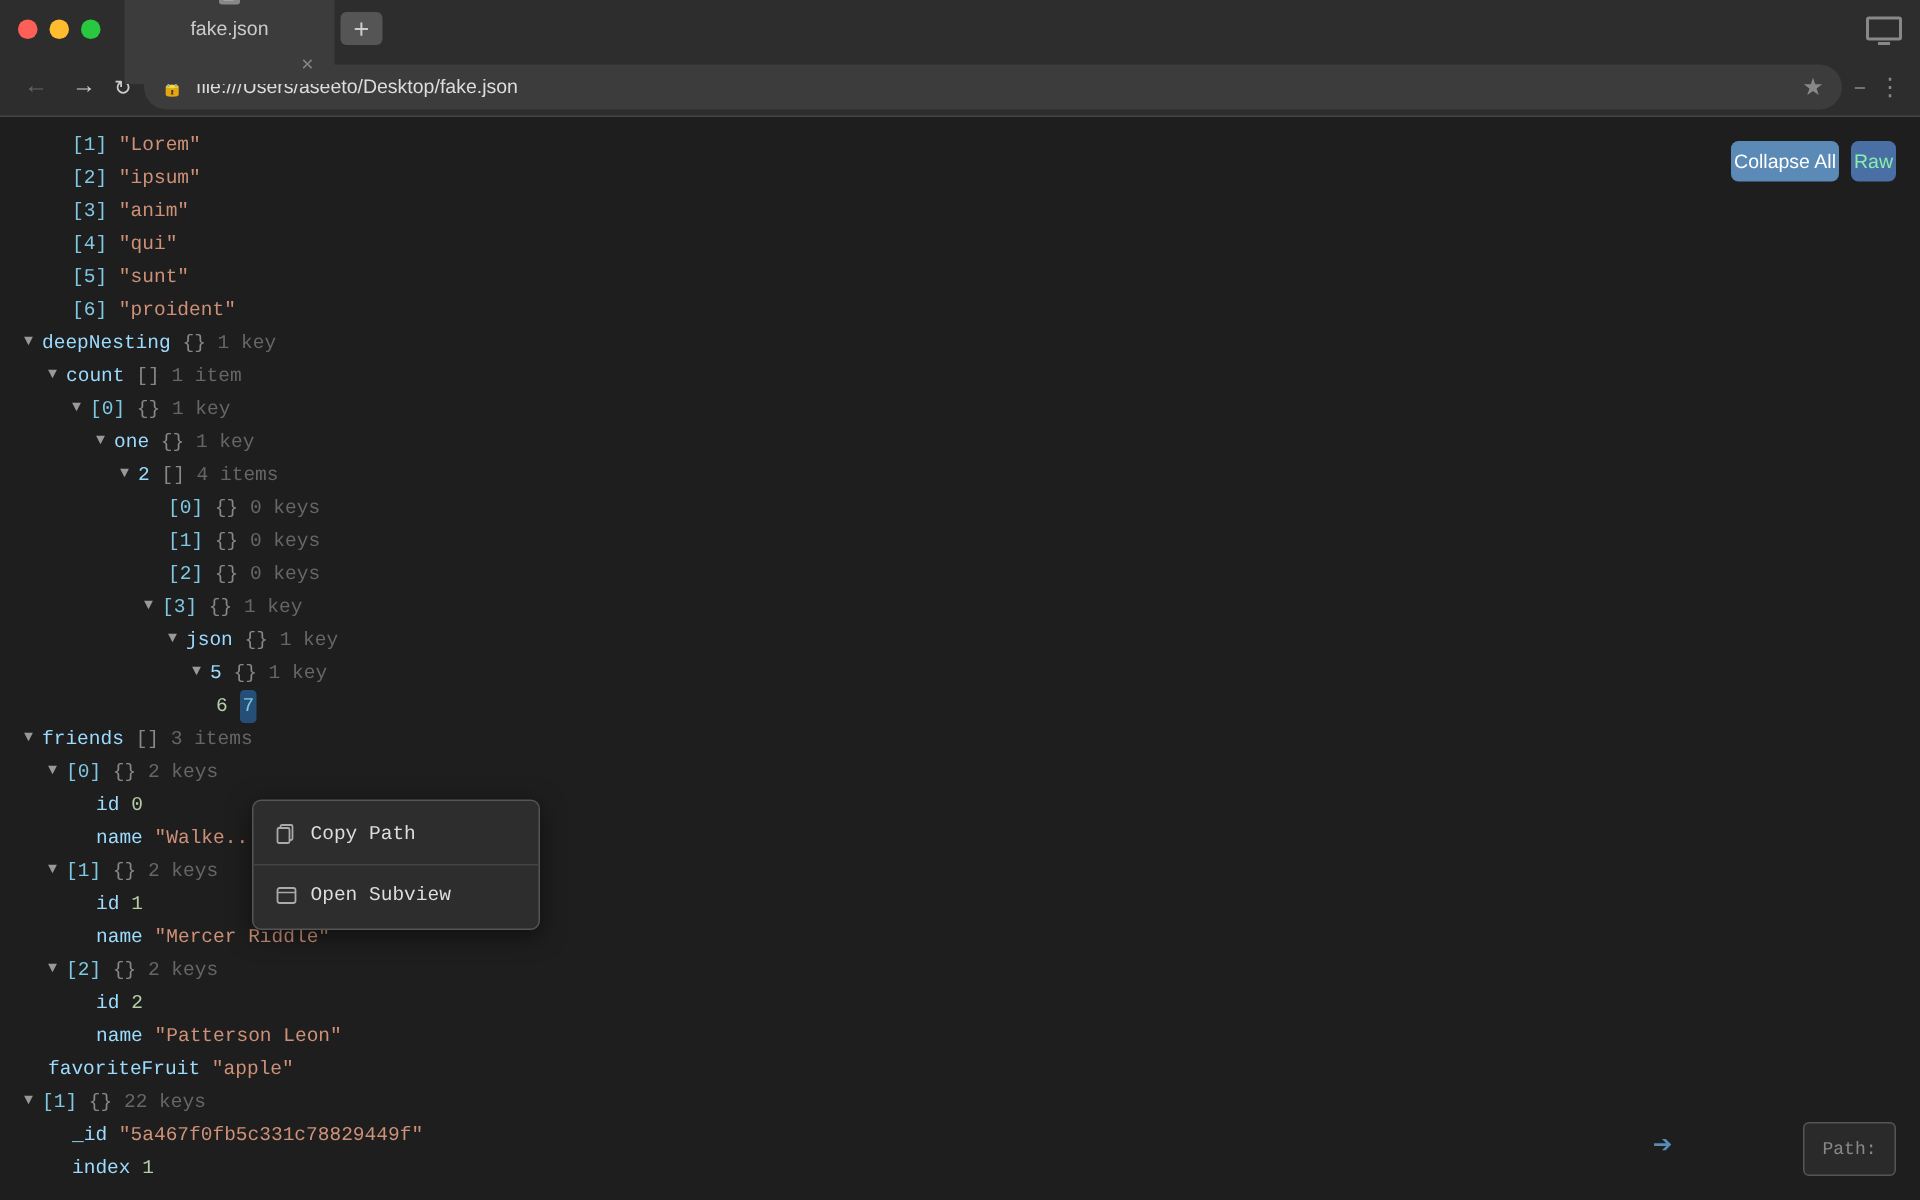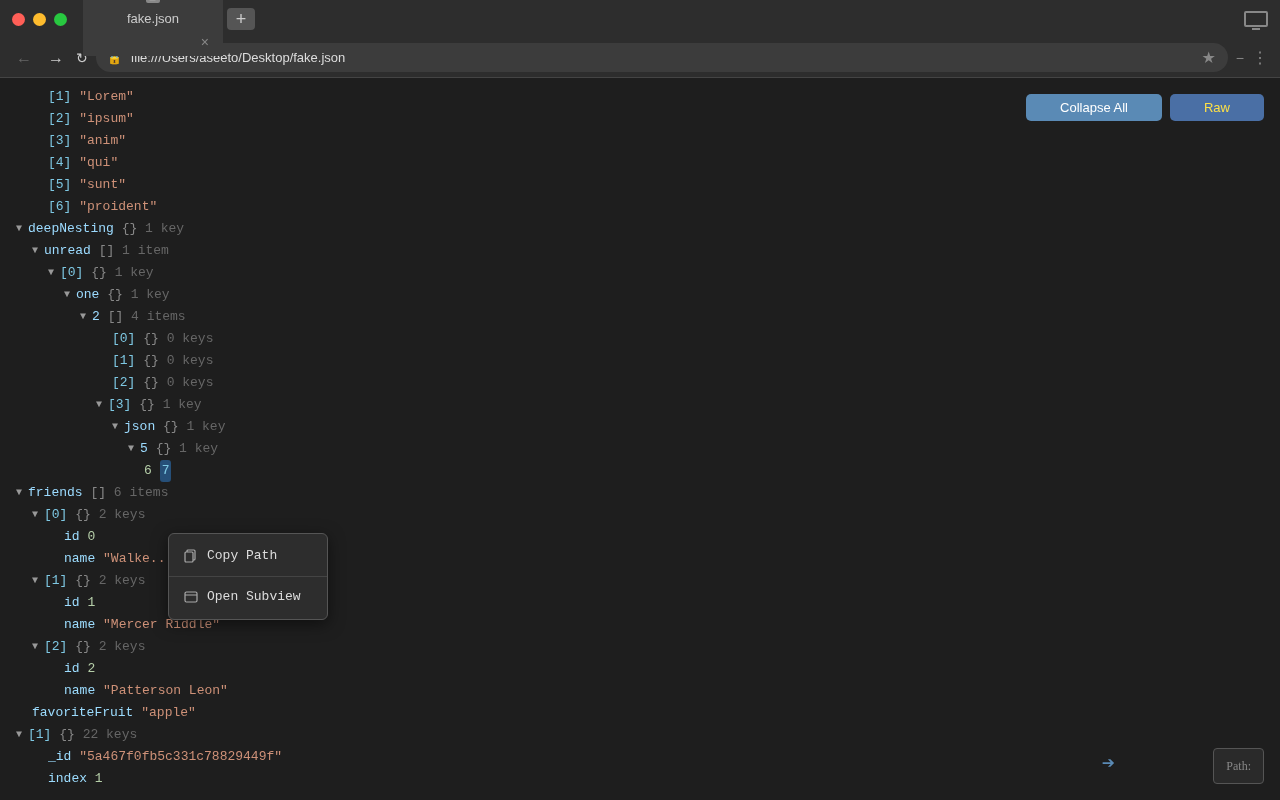--- a/index.html
+++ b/index.html
@@ -172,34 +172,34 @@
     
     .toolbar-buttons {
       position: absolute;
       top: 16px;
       right: 16px;
       display: flex;
       gap: 8px;
       z-index: 10;
     }
     .toolbar-btn {
-      padding: 6px 34px;
+      padding: 6px 2px;
       border-radius: 5px;
       border: none;
       cursor: pointer;
       font-size: 13px;
       font-weight: 500;
     }
     .btn-collapse {
       background: #5a8ab5;
       color: white;
     }
     .btn-raw {
       background: #4a6fa5;
-      color: #fde047;
+      color: #86efac;
     }
 
     
     .json-line {
       display: flex;
       align-items: center;
       white-space: nowrap;
       position: relative;
     }
     .triangle {
@@ -220,21 +220,21 @@
     .property-color { color: #9cdcfe; text-align: right; }
 
     
     .context-menu {
       position: absolute;
       top: 455px;
       left: 168px;
       background: #2d2d2d;
       border: 1px solid #555;
       border-radius: 6px;
-      width: 160px;
+      width: 192px;
       box-shadow: 0 4px 16px rgba(0,0,0,0.5);
       z-index: 100;
       padding: 4px 0;
     }
     .context-menu-item {
       display: flex;
       align-items: center;
       gap: 8px;
       padding: 7px 14px;
       font-size: 13px;
@@ -258,21 +258,21 @@
 
     
     .path-tooltip {
       position: absolute;
       bottom: 16px;
       right: 16px;
       background: #2a2a2a;
       border: 1px solid #555;
       border-radius: 4px;
       padding: 8px 12px;
-      font-family: Liberation Serif, serif;
+      font-family: Liberation Mono, monospace;
       font-size: 12px;
       color: #ccc;
       line-height: 18px;
       z-index: 50;
     }
     .path-label { color: #888; }
 
     
     .nav-arrow {
       position: absolute;
@@ -368,21 +368,21 @@
         <span class="index-color">[6]</span>&nbsp;<span class="string-color">"proident"</span>
       </div>
 
       <div class="json-line">
         <span class="triangle open"></span>
         <span class="key-color">deepNesting</span>&nbsp;<span class="bracket-color">{}</span>&nbsp;<span class="meta-color">1 key</span>
       </div>
       <div class="json-line">
         <span style="display:inline-block;width:16px"></span>
         <span class="triangle open"></span>
-        <span class="key-color">unread</span>&nbsp;<span class="bracket-color">[]</span>&nbsp;<span class="meta-color">1 item</span>
+        <span class="key-color">count</span>&nbsp;<span class="bracket-color">[]</span>&nbsp;<span class="meta-color">1 item</span>
       </div>
       <div class="json-line">
         <span style="display:inline-block;width:32px"></span>
         <span class="triangle open"></span>
         <span class="index-color">[0]</span>&nbsp;<span class="bracket-color">{}</span>&nbsp;<span class="meta-color">1 key</span>
       </div>
       <div class="json-line">
         <span style="display:inline-block;width:48px"></span>
         <span class="triangle open"></span>
         <span class="key-color">one</span>&nbsp;<span class="bracket-color">{}</span>&nbsp;<span class="meta-color">1 key</span>
@@ -420,21 +420,21 @@
         <span class="key-color">5</span>&nbsp;<span class="bracket-color">{}</span>&nbsp;<span class="meta-color">1 key</span>
       </div>
 
       <div class="json-line" style="position:relative;">
         <span style="display:inline-block;width:128px"></span>
         <span class="number-color">6</span>&nbsp;<span class="highlight-node">7</span>
       </div>
 
       <div class="json-line">
         <span class="triangle open"></span>
-        <span class="key-color">friends</span>&nbsp;<span class="bracket-color">[]</span>&nbsp;<span class="meta-color">6 items</span>
+        <span class="key-color">friends</span>&nbsp;<span class="bracket-color">[]</span>&nbsp;<span class="meta-color">3 items</span>
       </div>
       <div class="json-line">
         <span style="display:inline-block;width:16px"></span>
         <span class="triangle open"></span>
         <span class="index-color">[0]</span>&nbsp;<span class="bracket-color">{}</span>&nbsp;<span class="meta-color">2 keys</span>
       </div>
       <div class="json-line">
         <span style="display:inline-block;width:48px"></span>
         <span class="property-color">id</span>&nbsp;<span class="number-color">0</span>
       </div>

